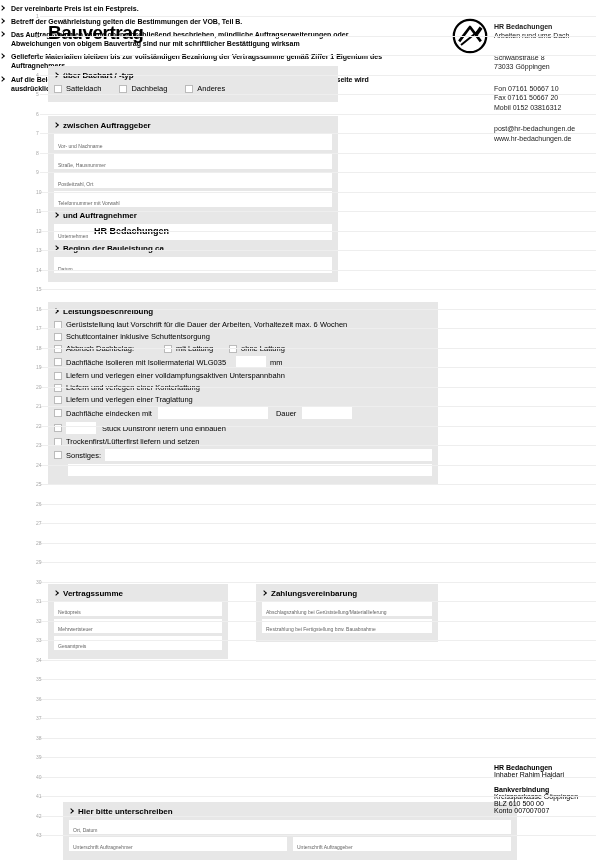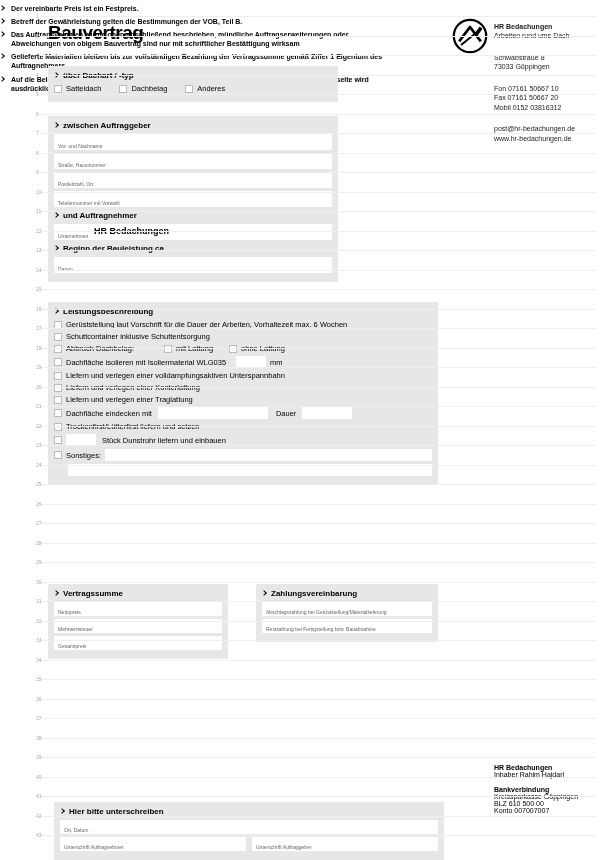--- a/index.html
+++ b/index.html
@@ -29,21 +29,21 @@
   .row { font-size: 7.5px; margin: 3px 0; display: flex; align-items: center; }
   .row .txt { }
 
   
   #sec1 { left: 48px; top: 62px; width: 290px; }
   #sec2 { left: 48px; top: 112px; width: 290px; }
   #sec3 { left: 48px; top: 298px; width: 390px; }
   #secV { left: 48px; top: 580px; width: 180px; }
   #secZ { left: 256px; top: 580px; width: 182px; }
   #statements { left: 48px; top: 650px; width: 390px; font-size: 7px; line-height: 1.3; }
-  #secSign { left: 54px; top: 798px; width: 390px; }
+  #secSign { left: 63px; top: 798px; width: 454px; }
   .sidebar2 { position: absolute; right: 16px; top: 760px; width: 98px; font-size: 7px; }
 
   .stmt { margin: 4px 0; display: flex; }
   .stmt .arrow { flex: 0 0 8px; margin-top: 1px; }
   .stmt .tx { flex: 1; font-weight: 700; font-size: 7px; }
 
   .half { display:inline-block; }
 </style>
 </head>
 <body>
@@ -166,29 +166,29 @@
       <span class="check"></span>
         <span>Dachfläche eindecken mit</span>
       <span style="width:6px"></span>
       <span class="field" style="width:110px;height:12px"></span>
       <span style="width:8px"></span>
       <span>Dauer</span>
       <span style="width:6px"></span>
       <span class="field" style="width:50px;height:12px"></span>
     </div>
     <div class="row">
-        <span class="check"></span>
-        <span>Trockenfirst/Lüfterfirst liefern und setzen</span>
-      </div>
-    <div class="row">
       <span class="check"></span>
       <span class="field" style="width:30px;height:12px"></span>
       <span style="width:6px"></span>
       <span>Stück Dunstrohr liefern und einbauen</span>
     </div>
+    <div class="row">
+        <span class="check"></span>
+        <span>Trockenfirst/Lüfterfirst liefern und setzen</span>
+      </div>
     <div class="row">
       <span class="check"></span>
         <span>Sonstiges:</span>
       <span style="width:4px"></span>
       <span class="field" style="flex:1;height:12px"></span>
     </div>
     <div class="row">
         <span class="field" style="width:100%;height:12px;margin-left:14px"></span>
       </div>
   </div>

